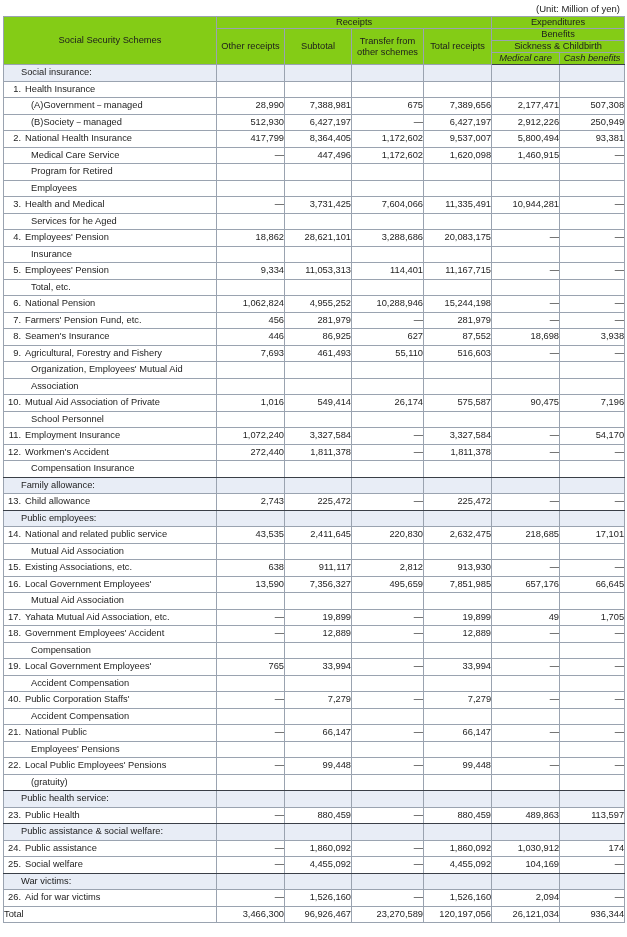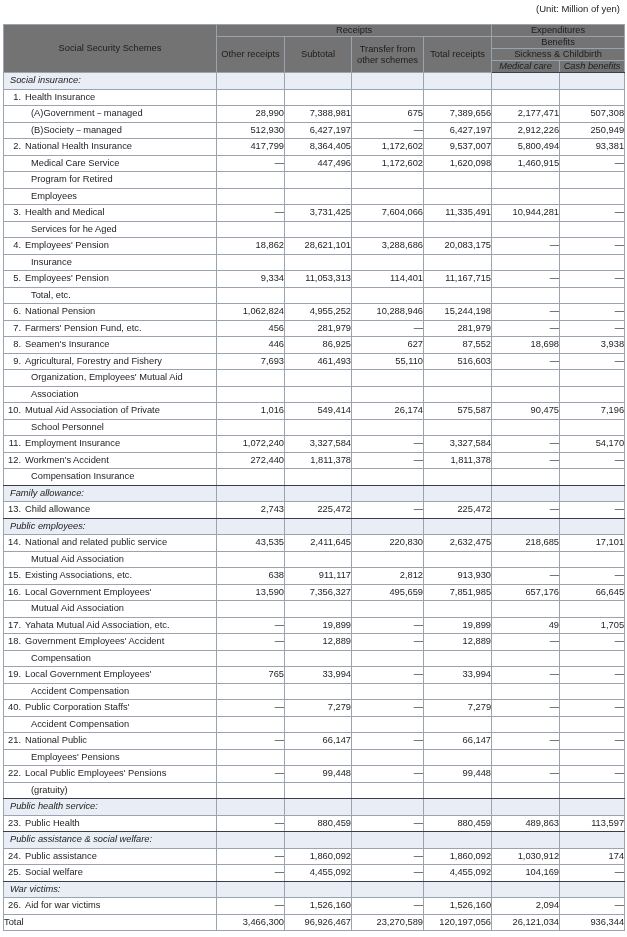--- a/index.html
+++ b/index.html
@@ -13,42 +13,42 @@
   .page{
     position:relative;
     width:627px;height:937px;
     box-sizing:border-box;
     padding:0 3px;
   }
   .unit-line{
     text-align:right;
     font-size:9.5px;
     line-height:12px;
-    padding:3px 4px 9px 0;
+    padding:3px 4px 1px 0;
     color:#1d1d1d;
   }
   table.main{
     border-collapse:collapse;
     table-layout:fixed;
     width:621px;
     font-size:9.3px;
     color:#1d1d1d;
   }
   table.main td, table.main th{
     border:1px solid #9aa3b0;
     padding:0;
     vertical-align:middle;
     font-weight:normal;
   }
   
   table.main{
     border:1px solid #3a3f47;
   }
   .hdr{
-    background:#737373;
+    background:#84cc16;
     text-align:center;
     font-size:9.3px;
     line-height:11px;
   }
   .hdr.thickb{border-bottom:1px solid #3a3f47;font-style:italic;}
   .rowlabel{
     text-align:left;
     padding-left:6px;
     line-height:15.5px;
     height:15.5px;
@@ -59,21 +59,21 @@
     text-align:right;
     padding-right:5px;
     line-height:15.5px;
     height:15.5px;
     white-space:nowrap;
     font-variant-numeric:tabular-nums;
   }
   .group{
     background:#e8edf6;
   }
-  .group .rowlabel{padding-left:6px;font-style:italic;}
+  .group .rowlabel{padding-left:17px;}
   .idx{
     display:inline-block;
     width:17px;
     text-align:right;
     margin-right:4px;
   }
   .noidx{padding-left:27px;}
   tr.thicktop > td{border-top:1px solid #3a3f47;}
   tr.thickbot > td{border-bottom:1px solid #3a3f47;}
   td.nb-b{border-bottom:none;}

